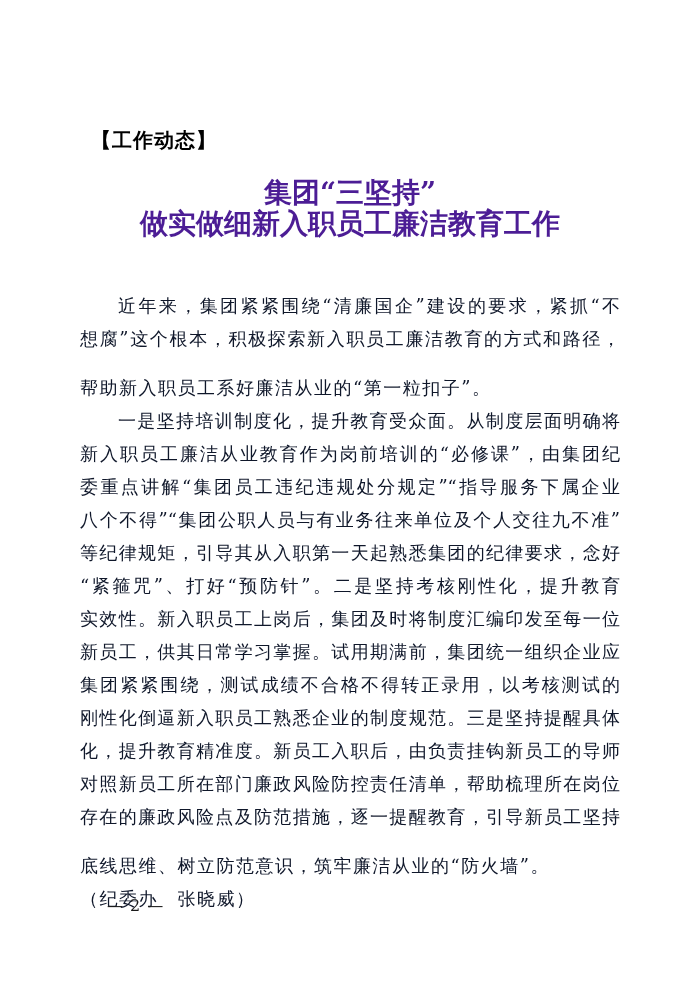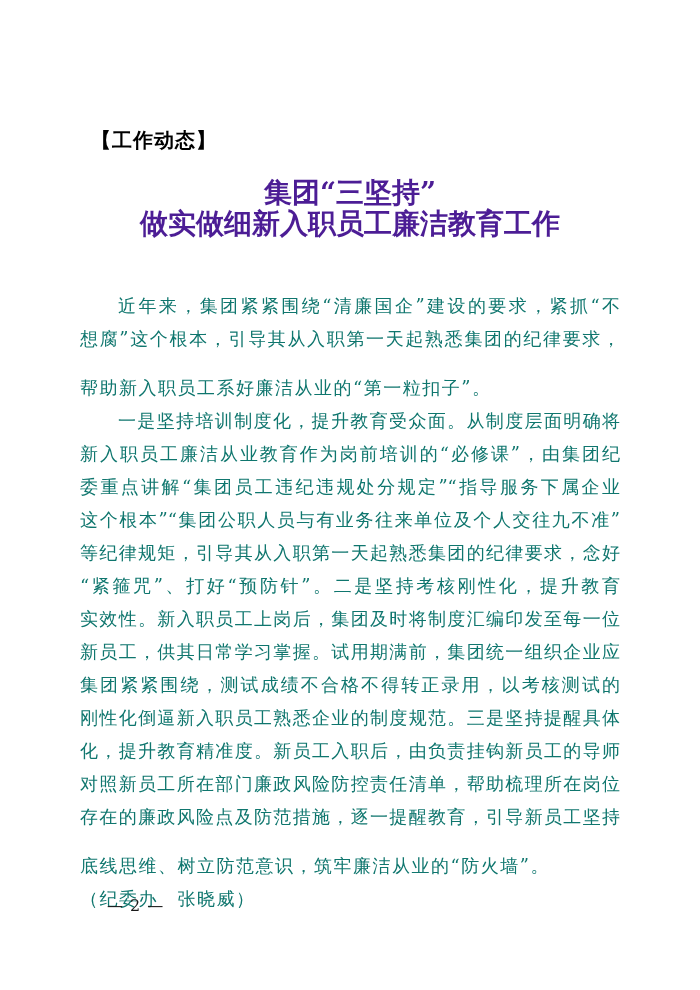--- a/index.html
+++ b/index.html
@@ -31,21 +31,21 @@
     font-weight: 700;
     color: #4c1d95;
   }
   .title-line { font-size: 28px; line-height: 31px; }
   .content {
     position: absolute;
     left: 80px; top: 289px;
     width: 540px;
     font-size: 18px;
     line-height: 33px;
-    color: #0f766e;
+    color: #0f172a;
   }
   .para { margin: 0; }
   .tline {
     height: 33px;
     text-align: justify;
     text-align-last: justify;
     letter-spacing: 0;
   }
   .tline.first { text-indent: 38px; }
   .tline.last {
@@ -75,28 +75,28 @@
   <div class="section-tag">【工作动态】</div>
 
   <div class="title">
     <div class="title-line">集团“三坚持”</div>
     <div class="title-line">做实做细新入职员工廉洁教育工作</div>
   </div>
 
   <div class="content">
     <div class="para">
         <div class="tline first">近年来，集团紧紧围绕“清廉国企”建设的要求，紧抓“不</div>
-        <div class="tline">想腐”这个根本，引导其从入职第一天起熟悉集团的纪律要求，</div>
+        <div class="tline">想腐”这个根本，积极探索新入职员工廉洁教育的方式和路径，</div>
         <div class="tline last">帮助新入职员工系好廉洁从业的“第一粒扣子”。</div>
       </div>
     <div class="para">
         <div class="tline first">一是坚持培训制度化，提升教育受众面。从制度层面明确将</div>
         <div class="tline">新入职员工廉洁从业教育作为岗前培训的“必修课”，由集团纪</div>
         <div class="tline">委重点讲解“集团员工违纪违规处分规定”“指导服务下属企业</div>
-        <div class="tline">这个根本”“集团公职人员与有业务往来单位及个人交往九不准”</div>
+        <div class="tline">八个不得”“集团公职人员与有业务往来单位及个人交往九不准”</div>
         <div class="tline">等纪律规矩，引导其从入职第一天起熟悉集团的纪律要求，念好</div>
         <div class="tline">“紧箍咒”、打好“预防针”。二是坚持考核刚性化，提升教育</div>
         <div class="tline">实效性。新入职员工上岗后，集团及时将制度汇编印发至每一位</div>
         <div class="tline">新员工，供其日常学习掌握。试用期满前，集团统一组织企业应</div>
         <div class="tline">集团紧紧围绕，测试成绩不合格不得转正录用，以考核测试的</div>
         <div class="tline">刚性化倒逼新入职员工熟悉企业的制度规范。三是坚持提醒具体</div>
         <div class="tline">化，提升教育精准度。新员工入职后，由负责挂钩新员工的导师</div>
         <div class="tline">对照新员工所在部门廉政风险防控责任清单，帮助梳理所在岗位</div>
         <div class="tline">存在的廉政风险点及防范措施，逐一提醒教育，引导新员工坚持</div>
         <div class="tline last">底线思维、树立防范意识，筑牢廉洁从业的“防火墙”。</div>

